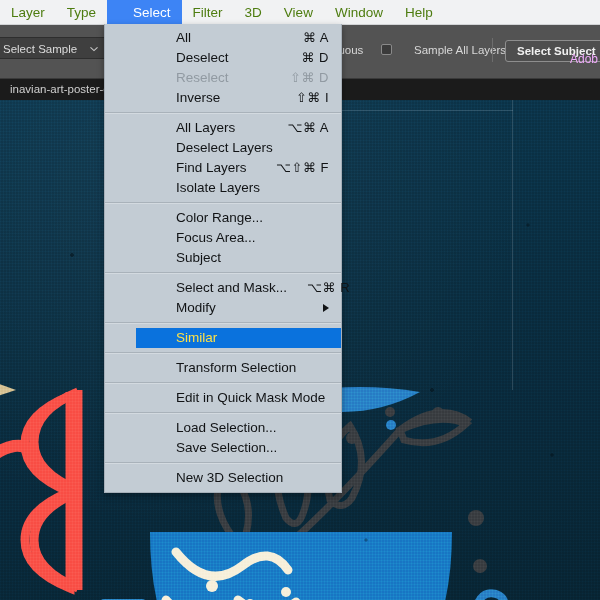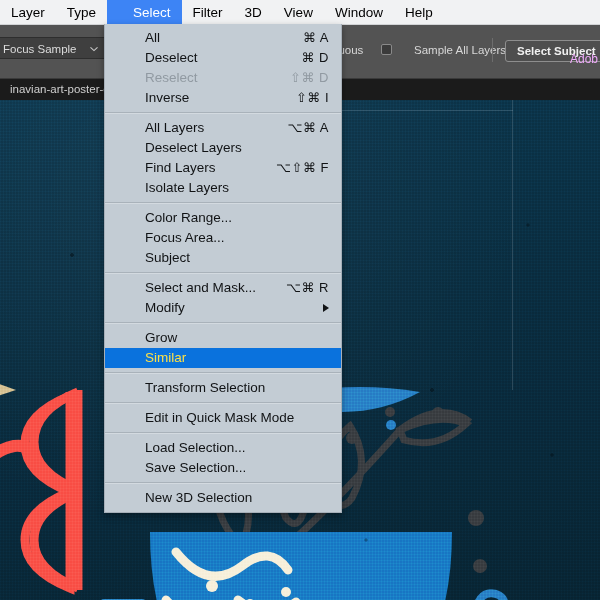--- a/index.html
+++ b/index.html
@@ -87,21 +87,21 @@
     width: 600px; height: 24px;
     background: #f1f2f3;
     border-bottom: 1px solid #d2d4d6;
     display: flex; align-items: stretch;
     z-index: 40;
   }
   .menubar-item {
     display: flex; align-items: center;
     padding: 0 11px;
     font-size: 13.5px;
-    color: #000000;
+    color: #4d7c0f;
     height: 24px;
     white-space: nowrap;
   }
   .menubar-item.active {
     background: #3d84f5;
     color: #ffffff;
     padding-left: 26px;
   }
 
   
@@ -190,20 +190,21 @@
     position: relative;
     height: 20px;
     line-height: 20px;
     padding-left: 40px;
     padding-right: 12px;
     font-size: 13.5px;
     color: #111315;
     white-space: nowrap;
     display: flex;
     align-items: center;
+    margin-left: 31px;
   }
   .menu-item.disabled { color: #919aa2; }
   .menu-item.highlighted {
     background: #0a72dd;
     color: #fde047;
   }
   .mi-label { flex: 0 0 auto; }
   .mi-shortcut {
     margin-left: auto;
     font-size: 13px;
@@ -327,21 +328,21 @@
       <div id="speckle"></div>
 
       <div class="guide" style="left:512px; top:0px; width:1px; height:290px;"></div>
       <div class="guide" style="left:340px; top:10px; width:173px; height:1px;"></div>
       <div class="guide" style="left:340px; top:0px; width:1px; height:12px;"></div>
     </div>
   </div>
 
   <div id="optionsbar">
     <div id="sample-select">
-      <span>Focus Sample</span>
+      <span>Select Sample</span>
       <svg id="sample-chevron" viewBox="0 0 10 10">
         <path d="M1 3.2 L5 7 L9 3.2" fill="none" stroke="#c9c9c9" stroke-width="1.3" stroke-linecap="round"></path>
       </svg>
     </div>
 
     <div class="opt-text" id="contiguous-label">guous</div>
 
     <div id="sample-all-check"></div>
     <div class="opt-text" id="sample-all-label">Sample All Layers</div>
 
@@ -424,23 +425,20 @@
       <div class="menu-sep"></div>
       <div class="menu-item">
         <span class="mi-label">Select and Mask...</span>
         <span class="mi-shortcut">⌥⌘ R</span>
       </div>
       <div class="menu-item">
         <span class="mi-label">Modify</span>
         <span class="mi-arrow"></span>
       </div>
       <div class="menu-sep"></div>
-      <div class="menu-item">
-        <span class="mi-label">Grow</span>
-      </div>
       <div class="menu-item highlighted">
         <span class="mi-label">Similar</span>
       </div>
       <div class="menu-sep"></div>
       <div class="menu-item">
         <span class="mi-label">Transform Selection</span>
       </div>
       <div class="menu-sep"></div>
       <div class="menu-item">
         <span class="mi-label">Edit in Quick Mask Mode</span>

